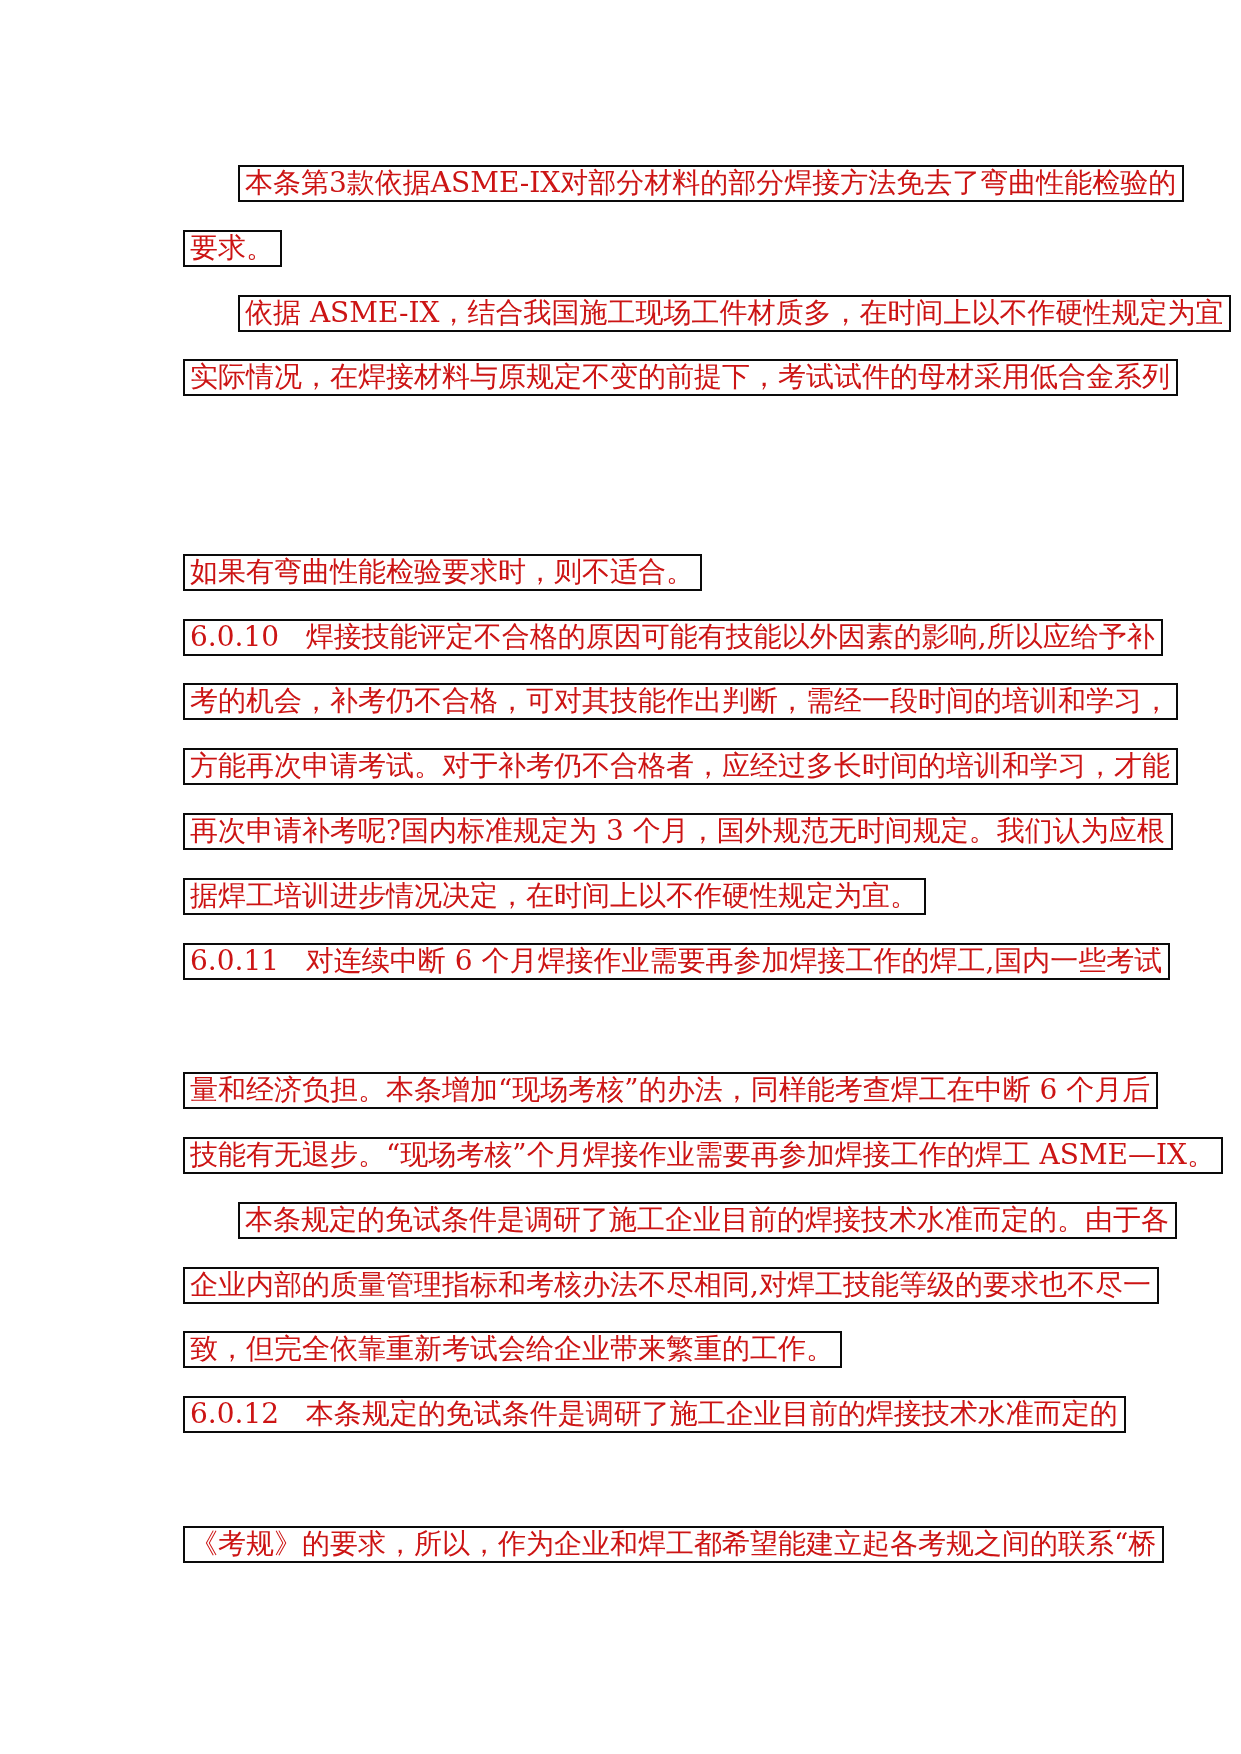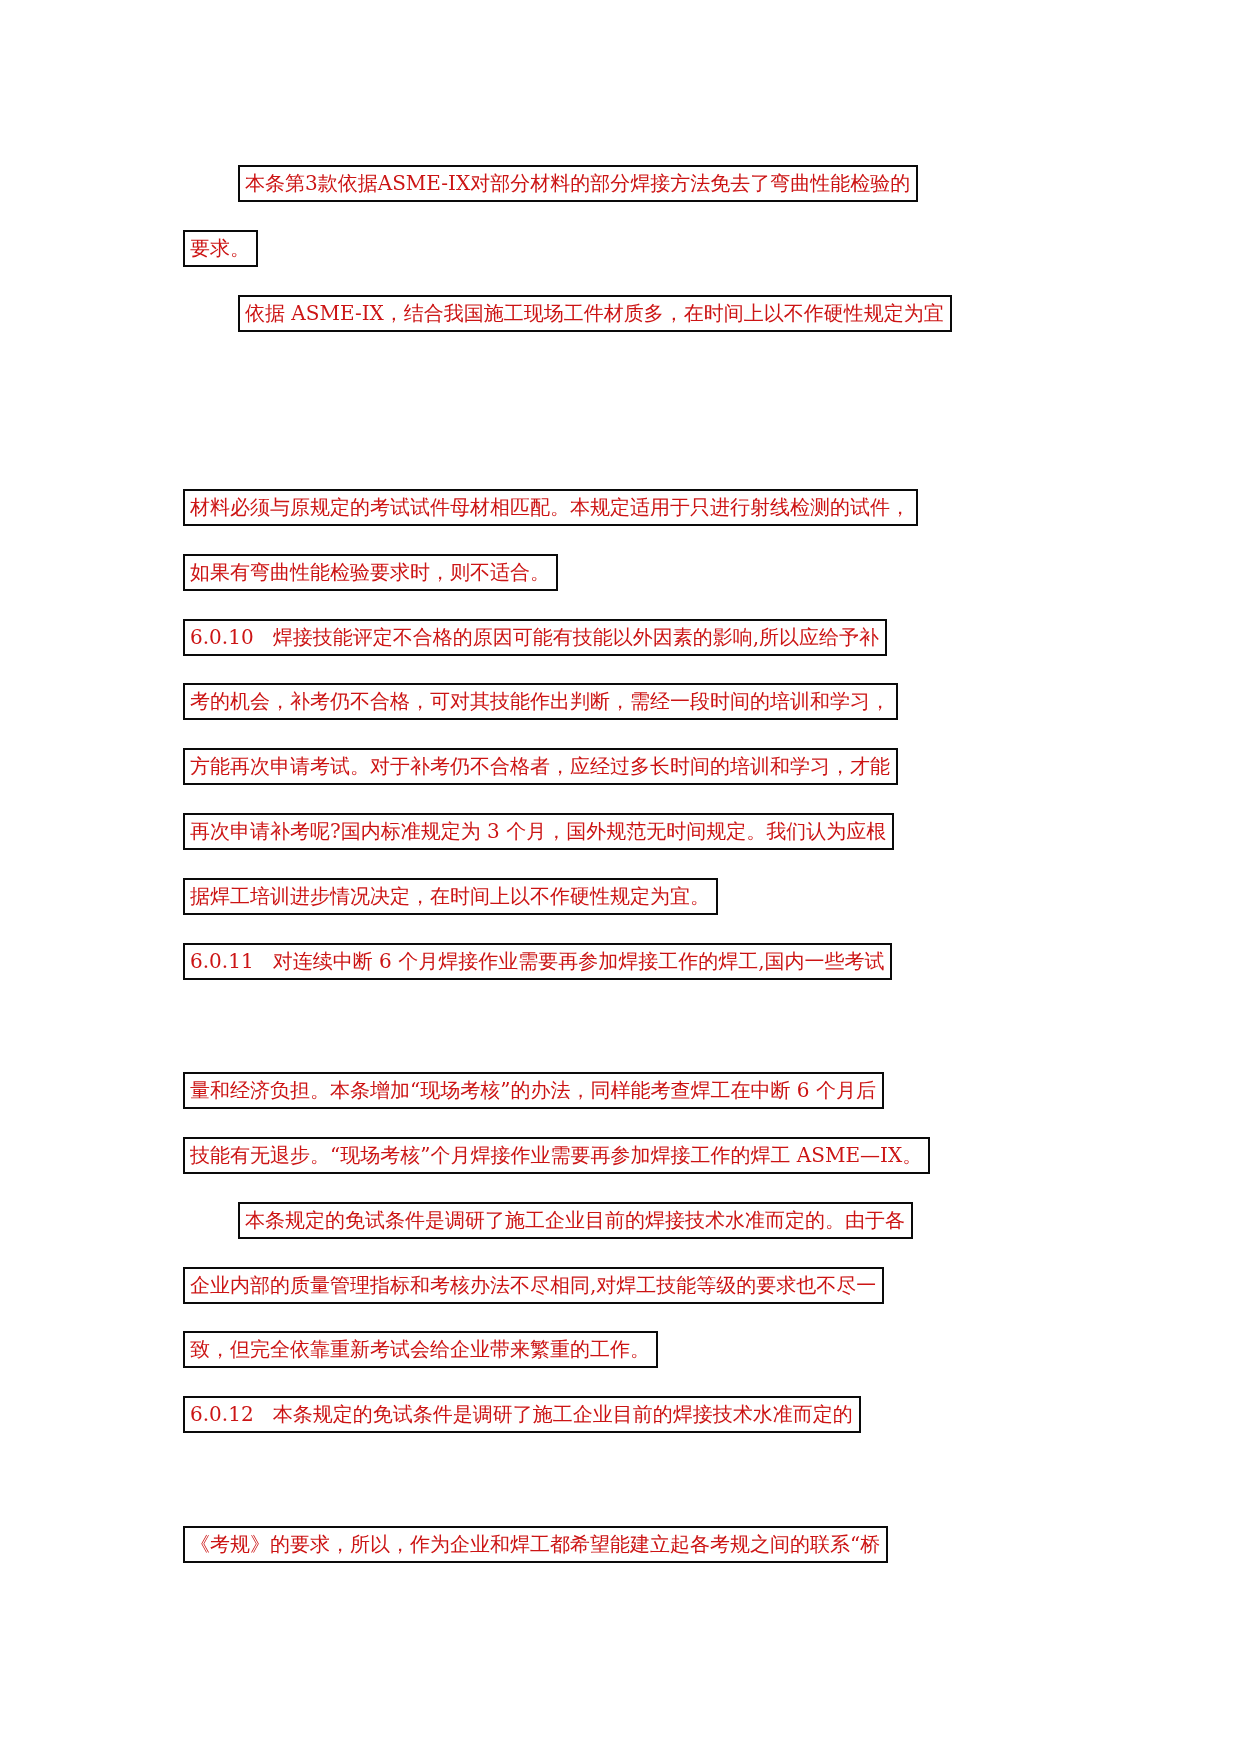--- a/index.html
+++ b/index.html
@@ -18,38 +18,38 @@
   .line {
     position: absolute;
     left: 183px;
     top: calc(165px + var(--i) * 64.8px);
     display: inline-block;
     box-sizing: border-box;
     height: 37px;
     line-height: 32px;
     border: 2px solid #0a0a0a;
     padding: 0 6px 0 5px;
-    font-size: 20px;
+    font-size: 28px;
     letter-spacing: 0px;
     color: #cc1414;
     white-space: pre;
     background: #ffffff;
   }
   .line.indent {
     left: 238px;
   }
 </style>
 </head>
 <body>
 
 <div class="page">
   <div class="line indent" style="--i:0">本条第3款依据ASME-IX对部分材料的部分焊接方法免去了弯曲性能检验的</div>
   <div class="line" style="--i:1">要求。</div>
   <div class="line indent" style="--i:2">依据 ASME-IX，结合我国施工现场工件材质多，在时间上以不作硬性规定为宜</div>
-  <div class="line" style="--i:5">材料必须与原规定的考试试件母材相匹配。本规定适用于只进行射线检测的试件，</div>
+  <div class="line" style="--i:3">实际情况，在焊接材料与原规定不变的前提下，考试试件的母材采用低合金系列</div>
   <div class="line" style="--i:6">如果有弯曲性能检验要求时，则不适合。</div>
   <div class="line" style="--i:7">6.0.10   焊接技能评定不合格的原因可能有技能以外因素的影响,所以应给予补</div>
   <div class="line" style="--i:8">考的机会，补考仍不合格，可对其技能作出判断，需经一段时间的培训和学习，</div>
   <div class="line" style="--i:9">方能再次申请考试。对于补考仍不合格者，应经过多长时间的培训和学习，才能</div>
   <div class="line" style="--i:10">再次申请补考呢?国内标准规定为 3 个月，国外规范无时间规定。我们认为应根</div>
   <div class="line" style="--i:11">据焊工培训进步情况决定，在时间上以不作硬性规定为宜。</div>
   <div class="line" style="--i:12">6.0.11   对连续中断 6 个月焊接作业需要再参加焊接工作的焊工,国内一些考试</div>
   <div class="line" style="--i:14">量和经济负担。本条增加“现场考核”的办法，同样能考查焊工在中断 6 个月后</div>
   <div class="line" style="--i:15">技能有无退步。“现场考核”个月焊接作业需要再参加焊接工作的焊工 ASME—IX。</div>
   <div class="line indent" style="--i:16">本条规定的免试条件是调研了施工企业目前的焊接技术水准而定的。由于各</div>

